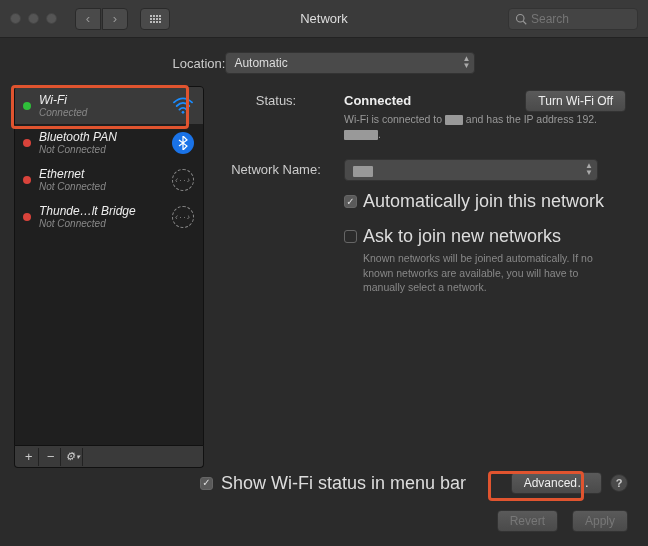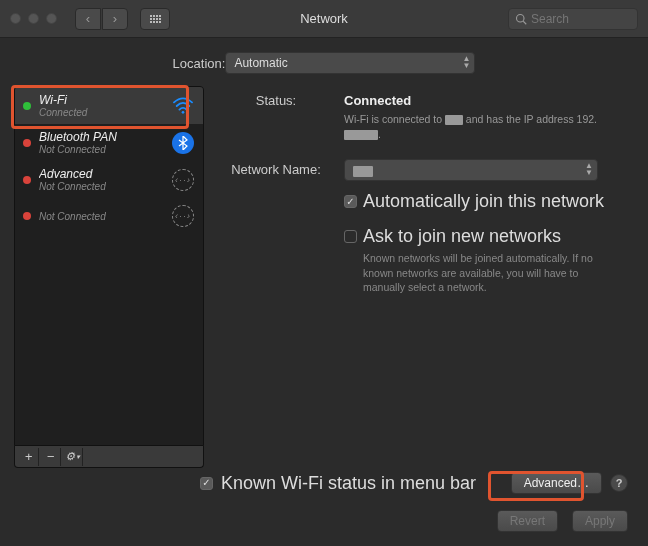--- a/index.html
+++ b/index.html
@@ -147,49 +147,51 @@
             <div class="btbadge">
                 <svg width="10" height="14" viewBox="0 0 10 14">
                   <path d="M5 0 L5 14 L9 10 L1 4 M5 0 L9 4 L1 10" fill="none" stroke="#fff" stroke-width="1.2"></path>
                 </svg>
               </div>
           </div>
         </div>
         <div class="sitem">
           <span class="sdot red"></span>
           <div class="stxt">
-            <div class="sname">Advanced</div>
+            <div class="sname">Ethernet</div>
             <div class="ssub">Not Connected</div>
           </div>
           <div class="sicon">
               <div class="ethbadge">‹··›</div>
             </div>
         </div>
         <div class="sitem">
           <span class="sdot red"></span>
           <div class="stxt">
+            <div class="sname">Thunde…lt Bridge</div>
             <div class="ssub">Not Connected</div>
           </div>
           <div class="sicon">
               <div class="ethbadge">‹··›</div>
             </div>
         </div>
       </div>
       <div class="sidefoot">
         <div class="footbtn">+</div>
         <div class="footbtn">−</div>
         <div class="footbtn gear">⚙︎<span style="font-size:7px;margin-left:1px;">▾</span></div>
       </div>
     </div>
 
     <div class="main">
       <div class="row">
         <div class="lbl">Status:</div>
         <div class="val">
           <span class="statval">Connected</span>
+          <span class="btn offbtn">Turn Wi-Fi Off</span>
           <div class="statdesc">
             <span>Wi-Fi is connected to </span><span class="redact" style="width:18px;height:10px;"></span><span> and has the IP address 192.</span><span class="redact" style="width:34px;height:10px;"></span><span>.</span>
           </div>
         </div>
       </div>
 
       <div class="row" style="margin-top:18px;">
         <div class="lbl">Network Name:</div>
         <div class="val">
           <div class="netsel">
@@ -208,21 +210,21 @@
             <span class="chklbl">Ask to join new networks</span>
           </div>
           <div class="chkdesc">Known networks will be joined automatically. If no known networks are available, you will have to manually select a network.</div>
         </div>
       </div>
     </div>
   </div>
 
   <div class="bottomrow">
     <span class="chk on"></span>
-    <span class="chklbl" style="flex:1">Known Wi-Fi status in menu bar</span>
+    <span class="chklbl" style="flex:1">Show Wi-Fi status in menu bar</span>
     <span class="btn">Advanced…</span>
     <span class="helpbtn">?</span>
   </div>
 
   <div class="footer">
     <span class="btn dis">Revert</span>
     <span class="btn dis">Apply</span>
   </div>
 </div>
 

